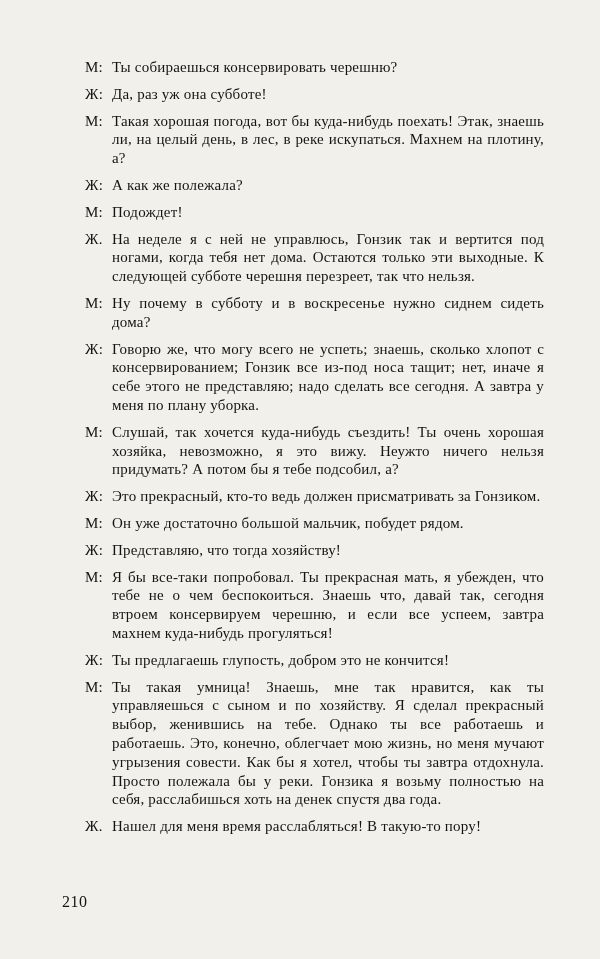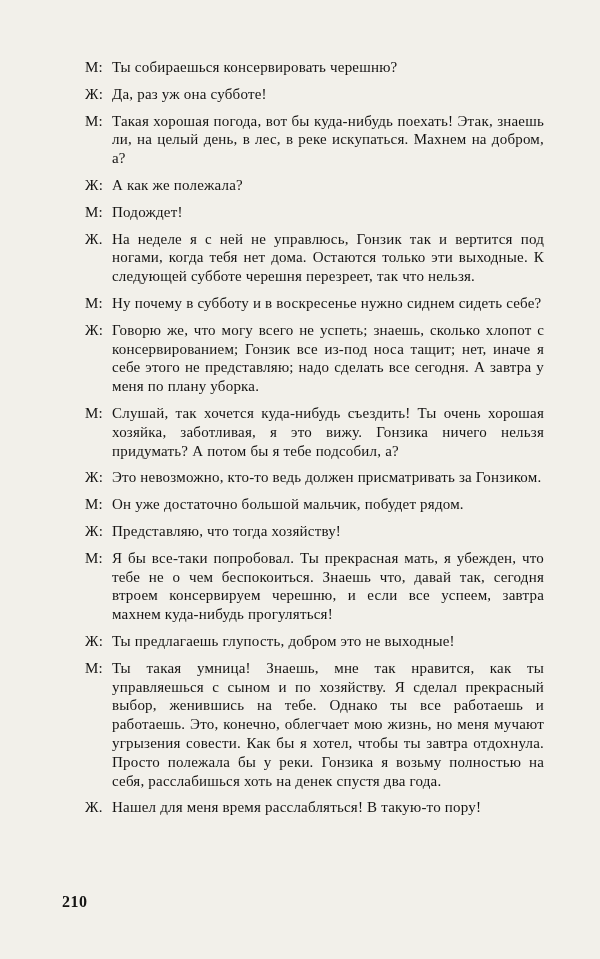--- a/index.html
+++ b/index.html
@@ -36,21 +36,21 @@
   }
   .dtext {
     flex: 1;
     text-align: justify;
   }
   .page-number {
     position: absolute;
     left: 62px;
     top: 893px;
     font-size: 16px;
-    font-weight: bold;
+    font-weight: normal;
     letter-spacing: 0.5px;
   }
 </style>
 </head>
 <body>
 
 <div class="page">
   <div class="text-block">
 
     <div class="entry">
@@ -58,76 +58,76 @@
       <span class="dtext">Ты собираешься консервировать черешню?</span>
     </div>
 
     <div class="entry">
       <span class="speaker">Ж:</span>
       <span class="dtext">Да, раз уж она субботе!</span>
     </div>
 
     <div class="entry">
       <span class="speaker">М:</span>
-      <span class="dtext">Такая хорошая погода, вот бы куда-нибудь поехать! Этак, знаешь ли, на целый день, в лес, в реке искупаться. Махнем на добром, а?</span>
+      <span class="dtext">Такая хорошая погода, вот бы куда-нибудь поехать! Этак, знаешь ли, на целый день, в лес, в реке искупаться. Махнем на плотину, а?</span>
     </div>
 
     <div class="entry">
       <span class="speaker">Ж:</span>
       <span class="dtext">А как же полежала?</span>
     </div>
 
     <div class="entry">
       <span class="speaker">М:</span>
       <span class="dtext">Подождет!</span>
     </div>
 
     <div class="entry">
       <span class="speaker">Ж.</span>
       <span class="dtext">На неделе я с ней не управлюсь, Гонзик так и вертится под ногами, когда тебя нет дома. Остаются только эти выходные. К следующей субботе черешня перезреет, так что нельзя.</span>
     </div>
 
     <div class="entry">
       <span class="speaker">М:</span>
-      <span class="dtext">Ну почему в субботу и в воскресенье нужно сиднем сидеть себе?</span>
+      <span class="dtext">Ну почему в субботу и в воскресенье нужно сиднем сидеть дома?</span>
     </div>
 
     <div class="entry">
       <span class="speaker">Ж:</span>
       <span class="dtext">Говорю же, что могу всего не успеть; знаешь, сколько хлопот с консервированием; Гонзик все из-под носа тащит; нет, иначе я себе этого не представляю; надо сделать все сегодня. А завтра у меня по плану уборка.</span>
     </div>
 
     <div class="entry">
       <span class="speaker">М:</span>
-      <span class="dtext">Слушай, так хочется куда-нибудь съездить! Ты очень хорошая хозяйка, заботливая, я это вижу. Гонзика ничего нельзя придумать? А потом бы я тебе подсобил, а?</span>
+      <span class="dtext">Слушай, так хочется куда-нибудь съездить! Ты очень хорошая хозяйка, невозможно, я это вижу. Неужто ничего нельзя придумать? А потом бы я тебе подсобил, а?</span>
     </div>
 
     <div class="entry">
       <span class="speaker">Ж:</span>
-      <span class="dtext">Это невозможно, кто-то ведь должен присматривать за Гонзиком.</span>
+      <span class="dtext">Это прекрасный, кто-то ведь должен присматривать за Гонзиком.</span>
     </div>
 
     <div class="entry">
       <span class="speaker">М:</span>
       <span class="dtext">Он уже достаточно большой мальчик, побудет рядом.</span>
     </div>
 
     <div class="entry">
       <span class="speaker">Ж:</span>
       <span class="dtext">Представляю, что тогда хозяйству!</span>
     </div>
 
     <div class="entry">
       <span class="speaker">М:</span>
       <span class="dtext">Я бы все-таки попробовал. Ты прекрасная мать, я убежден, что тебе не о чем беспокоиться. Знаешь что, давай так, сегодня втроем консервируем черешню, и если все успеем, завтра махнем куда-нибудь прогуляться!</span>
     </div>
 
     <div class="entry">
       <span class="speaker">Ж:</span>
-      <span class="dtext">Ты предлагаешь глупость, добром это не выходные!</span>
+      <span class="dtext">Ты предлагаешь глупость, добром это не кончится!</span>
     </div>
 
     <div class="entry">
       <span class="speaker">М:</span>
       <span class="dtext">Ты такая умница! Знаешь, мне так нравится, как ты управляешься с сыном и по хозяйству. Я сделал прекрасный выбор, женившись на тебе. Однако ты все работаешь и работаешь. Это, конечно, облегчает мою жизнь, но меня мучают угрызения совести. Как бы я хотел, чтобы ты завтра отдохнула. Просто полежала бы у реки. Гонзика я возьму полностью на себя, расслабишься хоть на денек спустя два года.</span>
     </div>
 
     <div class="entry">
       <span class="speaker">Ж.</span>
       <span class="dtext">Нашел для меня время расслабляться! В такую-то пору!</span>

